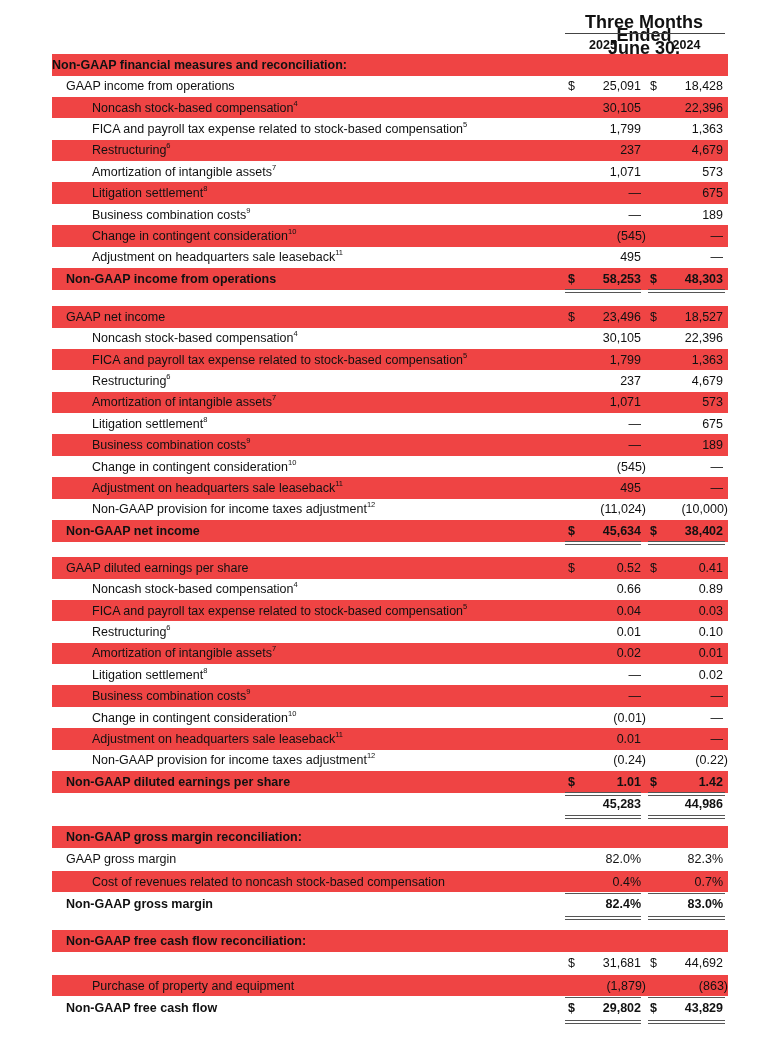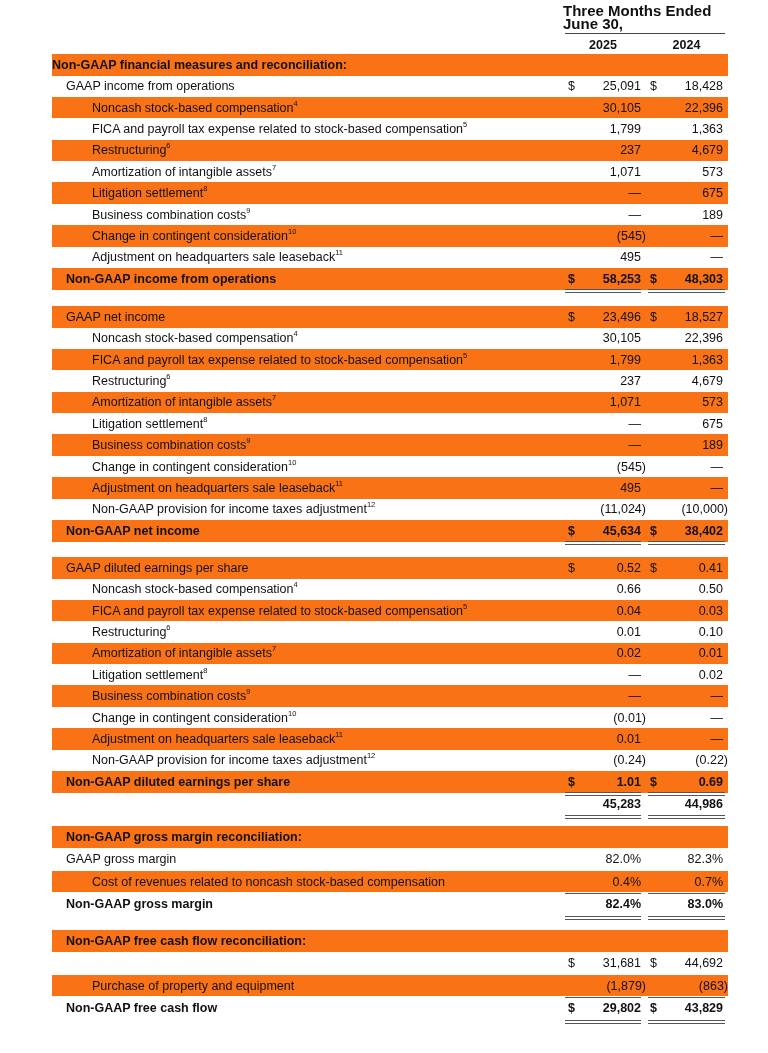--- a/index.html
+++ b/index.html
@@ -1,21 +1,21 @@
 <!DOCTYPE html>
 <html><head>
 <meta charset="utf-8">
 <style>
   html, body { margin:0; padding:0; background:#ffffff; }
   body { width:768px; height:1053px; position:relative; font-family:"Liberation Sans", sans-serif; color:#111; overflow:hidden; }
-  .hdr { position:absolute; left:563px; width:162px; top:4px; text-align:left; font-weight:bold; font-size:15px; line-height:13px; }
+  .hdr { position:absolute; left:563px; width:162px; top:16px; text-align:center; font-weight:bold; font-size:18px; line-height:13px; }
   .hdr-line { position:absolute; height:1px; background:#444; }
   .yr { position:absolute; top:38px; font-weight:bold; font-size:12.5px; text-align:center; }
   .row { position:absolute; left:52px; width:676px; height:21.5px; display:flex; align-items:center; font-size:12.5px; }
-  .row.shade { background:#f97316; }
+  .row.shade { background:#ef4444; }
   .row.shade .lab, .row.shade .c { background:transparent; }
   .lab { position:absolute; left:0; white-space:nowrap; }
   .lab.l1 { left:14px; }
   .lab.l2 { left:40px; }
   .lab.bold { font-weight:bold; }
   .lab sup { font-size:7.5px; vertical-align:6px; line-height:0; }
   .c { position:absolute; top:0; height:21.5px; display:flex; align-items:center; }
   .cur1 { left:516px; }
   .cur2 { left:598px; }
   .v1 { right:87px; justify-content:flex-end; }
@@ -165,21 +165,21 @@
     <div class="row shade" style="top:557px;">
       <span class="lab l1"><span>GAAP diluted earnings per share</span></span>
       <span class="c cur1">$</span>
       <span class="c v1">0.52</span>
       <span class="c cur2">$</span>
       <span class="c v2">0.41</span>
     </div>
     <div class="row" style="top:578.4px;">
       <span class="lab l2"><span>Noncash stock-based compensation</span><sup>4</sup></span>
       <span class="c v1">0.66</span>
-      <span class="c v2">0.50</span>
+      <span class="c v2">0.89</span>
     </div>
     <div class="row shade" style="top:599.8px;">
       <span class="lab l2"><span>FICA and payroll tax expense related to stock-based compensation</span><sup>5</sup></span>
       <span class="c v1">0.04</span>
       <span class="c v2">0.03</span>
     </div>
     <div class="row" style="top:621.1999999999999px;">
       <span class="lab l2"><span>Restructuring</span><sup>6</sup></span>
       <span class="c v1">0.01</span>
       <span class="c v2">0.10</span>
@@ -214,21 +214,21 @@
       <span class="c v1" style="margin-right:-5px">(0.24)</span>
       <span class="c v2" style="margin-right:-5px">(0.22)</span>
     </div>
     <div class="line" style="left:565px;width:76px;top:770.9999999999998px;"></div>
     <div class="line" style="left:648px;width:77px;top:770.9999999999998px;"></div>
     <div class="row shade" style="top:770.9999999999998px;">
       <span class="lab l1 bold"><span>Non-GAAP diluted earnings per share</span></span>
       <span class="c cur1 bold">$</span>
       <span class="c v1 bold">1.01</span>
       <span class="c cur2 bold">$</span>
-      <span class="c v2 bold">0.69</span>
+      <span class="c v2 bold">1.42</span>
     </div>
     <div class="dbl" style="left:565px;width:76px;top:792.3999999999997px;"></div>
     <div class="dbl" style="left:648px;width:77px;top:792.3999999999997px;"></div>
     <div class="row" style="top:793.3999999999997px;">
       <span class="c v1 bold">45,283</span>
       <span class="c v2 bold">44,986</span>
     </div>
     <div class="dbl" style="left:565px;width:76px;top:814.7999999999997px;"></div>
     <div class="dbl" style="left:648px;width:77px;top:814.7999999999997px;"></div>
     <div class="row shade" style="top:826px;">

